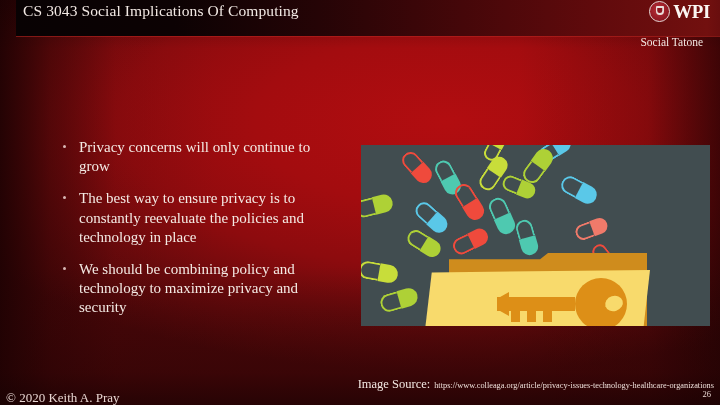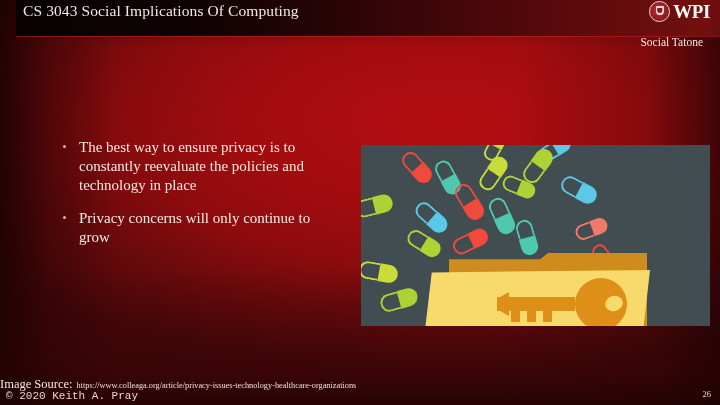--- a/index.html
+++ b/index.html
@@ -219,41 +219,40 @@
     width: 12px; height: 24px;
     background: #dd8f17;
     clip-path: polygon(100% 0, 100% 100%, 0 72%, 0 28%);
   }
 
   
   .img-source {
     position: absolute;
     left: 0; right: 6px;
     top: 374px;
-    text-align: left;
+    text-align: right;
     z-index: 3;
     white-space: nowrap;
   }
   .img-source-label {
     font-size: 12.5px;
     color: #f3e8e3;
   }
   .img-source-url {
     font-size: 8.3px;
     color: #eedfda;
   }
 
   
   .footer-copy {
     position: absolute;
     left: 6px; top: 390px;
-    font-size: 11px;
+    font-size: 13px;
     color: #e8d6d2;
     z-index: 3;
-    font-family: Liberation Mono, monospace;
   }
   .footer-page {
     position: absolute;
     right: 9px; top: 389px;
     font-size: 8.5px;
     color: #e8d6d2;
     z-index: 3;
   }
 </style>
 </head>
@@ -273,25 +272,29 @@
     <div class="wpi-seal"></div>
     <div class="wpi-text">WPI</div>
   </div>
 
   <div class="author">Social Tatone</div>
 
 
   <div class="bullets">
     <div class="bullet">
       <span class="bullet-dot"></span>
-      <span>The best way to ensure privacy is to constantly reevaluate the policies and technology in place</span>
+      <span>Privacy concerns will only continue to grow</span>
     </div>
     <div class="bullet">
       <span class="bullet-dot"></span>
-      <span>Privacy concerns will only continue to grow</span>
+      <span>The best way to ensure privacy is to constantly reevaluate the policies and technology in place</span>
+    </div>
+    <div class="bullet">
+      <span class="bullet-dot"></span>
+      <span>We should be combining policy and technology to maximize privacy and security</span>
     </div>
   </div>
 
   <div class="pic">
 
     <div class="pill" style="left:119px; top:-6px; width:30px; height:15px; transform:rotate(-62deg);">
       <span class="half-a" style="border-color:#c8dd3a;"></span>
       <span class="half-b" style="background:#c8dd3a;"></span>
     </div>
     <div class="pill" style="left:177px; top:-4px; width:34px; height:16px; transform:rotate(-32deg);">

